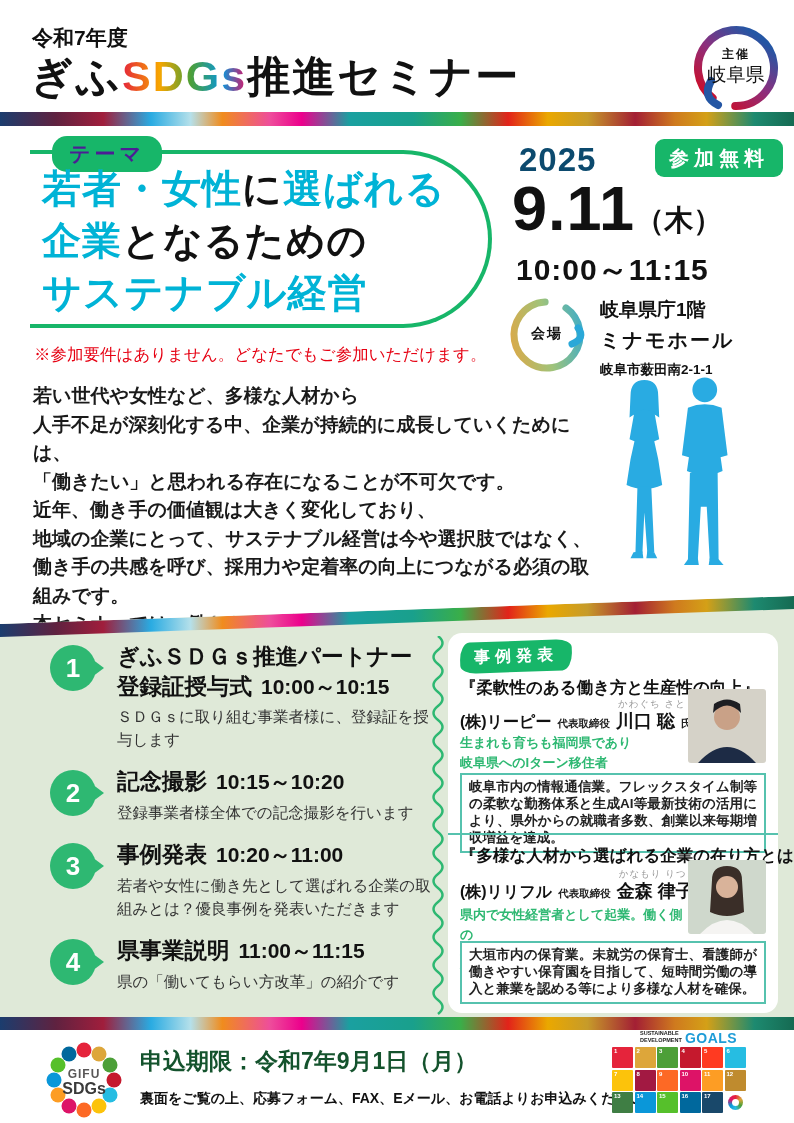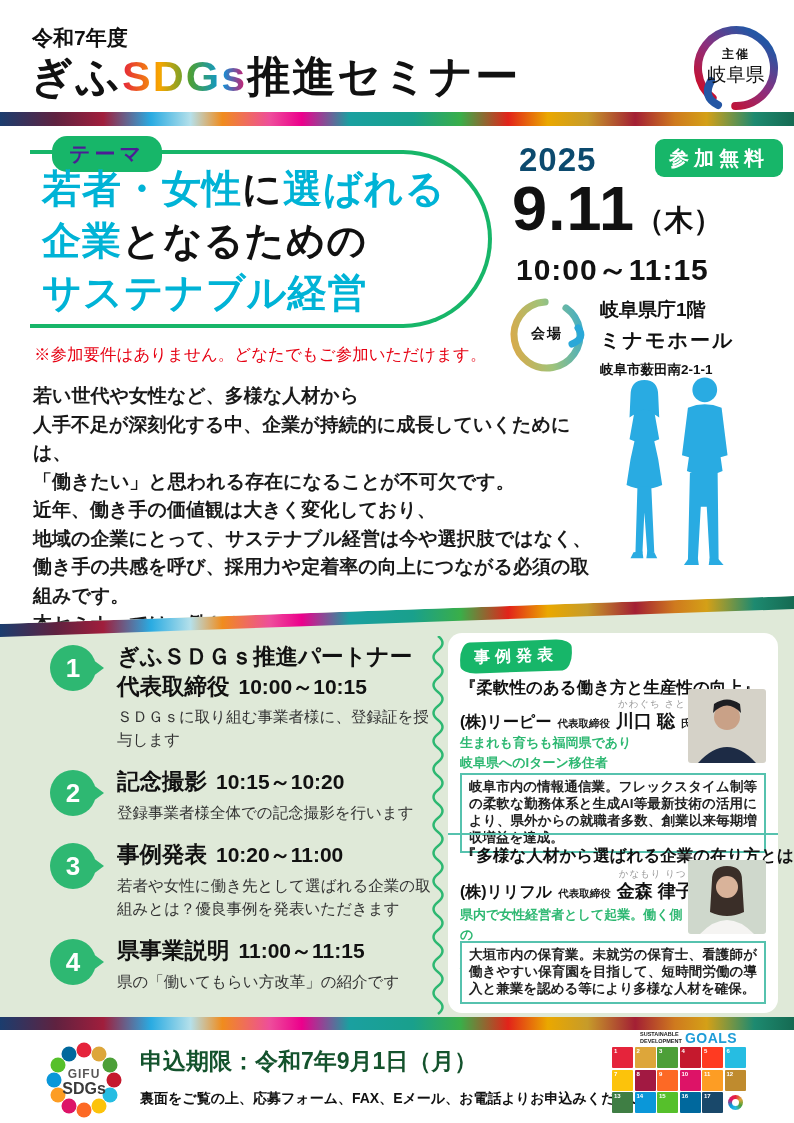--- a/index.html
+++ b/index.html
@@ -73,21 +73,21 @@
   .n1{top:100px}.n2{top:272px}
   .case-box{position:absolute;left:12px;right:12px;border:2px solid var(--box-teal);background:#fff;padding:4px 7px;font-size:13.5px;font-weight:bold;line-height:1.25;color:#222;text-align:justify}
   .b1{top:140px}.b2{top:308px}
   .case-divider{position:absolute;left:0;right:0;top:200px;height:2px;background:var(--box-teal)}
   
   .gifu-logo{position:absolute;left:40px;top:1036px;width:88px;height:88px}
   .gifu-top{position:absolute;left:0;right:0;top:31px;text-align:center;font-size:12px;font-weight:bold;color:#595757;letter-spacing:1px}
   .gifu-bottom{position:absolute;left:0;right:0;top:44px;text-align:center;font-size:16px;font-weight:900;color:#3a3a3a}
   .deadline{position:absolute;left:140px;top:1046px;font-size:23px;font-weight:800;color:#14532d}
   .apply-note{position:absolute;left:140px;top:1090px;font-size:14px;font-weight:bold;color:#111}
-  .sdgs-logo{position:absolute;left:640px;top:1030px;display:flex;gap:3px;align-items:center}
+  .sdgs-logo{position:absolute;left:640px;top:1030px;display:flex;gap:3px;align-items:flex-start}
   .sdgs-small{font-size:5.5px;font-weight:bold;color:#222;line-height:1.2;white-space:pre-line}
   .sdgs-big{font-size:14px;font-weight:900;color:#1e9cd7;letter-spacing:0.5px}
   .sdg-grid{position:absolute;left:612px;top:1047px;display:grid;grid-template-columns:repeat(6,21px);grid-auto-rows:21px;gap:1.5px}
   .sdg-cell{position:relative;border-radius:1px}
   .sdg-cell span{position:absolute;left:2px;top:1px;font-size:6px;font-weight:bold;color:#fff}
   .sdg-cell.wheel{background:#fff}
   .sdg-cell.wheel::before{content:"";position:absolute;inset:3px;border-radius:50%;background:conic-gradient(#e5243b,#dda63a,#4c9f38,#26bde2,#0a97d9,#dd1367,#e5243b)}
   .sdg-cell.wheel::after{content:"";position:absolute;inset:7px;border-radius:50%;background:#fff}
 </style>
 </head>
@@ -175,21 +175,21 @@
   </div>
 
   <div class="green-sec">
     <div class="green-stripe rainbow"></div>
 
     <div class="agenda">
       <div class="agenda-item">
         <div class="num-circle">1</div>
         <div>
           <div class="agenda-title"><span class="preline">ぎふＳＤＧｓ推進パートナー
-代表取締役</span><span class="agenda-time">10:00～10:15</span></div>
+登録証授与式</span><span class="agenda-time">10:00～10:15</span></div>
           <div class="agenda-desc">ＳＤＧｓに取り組む事業者様に、登録証を授与します</div>
         </div>
       </div>
       <div class="agenda-item">
         <div class="num-circle">2</div>
         <div>
           <div class="agenda-title"><span class="preline">記念撮影</span><span class="agenda-time">10:15～10:20</span></div>
           <div class="agenda-desc">登録事業者様全体での記念撮影を行います</div>
         </div>
       </div>

